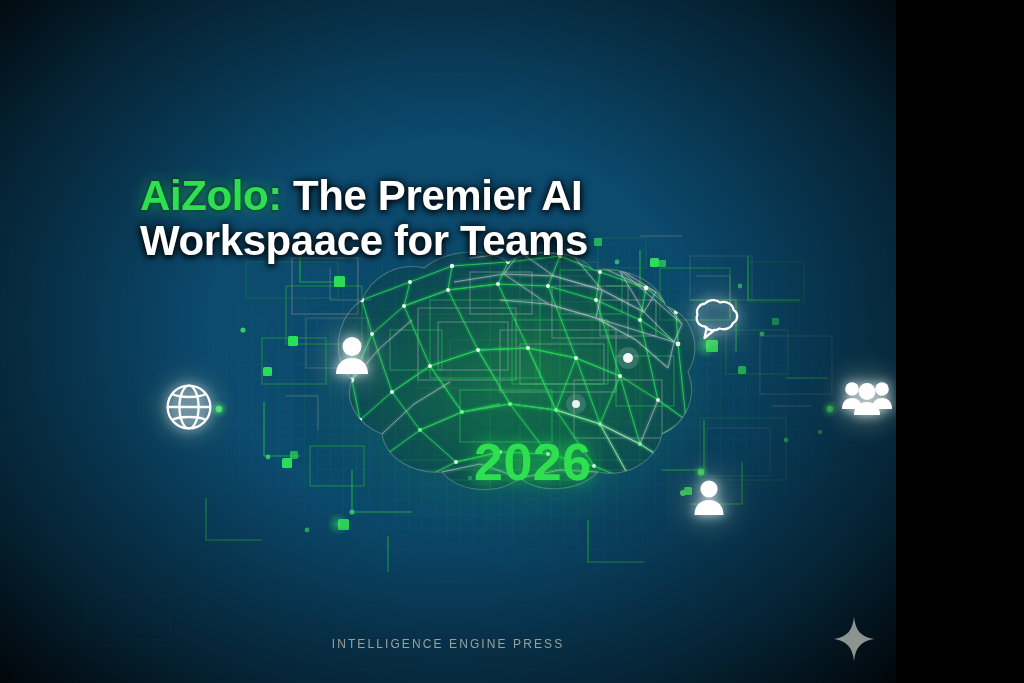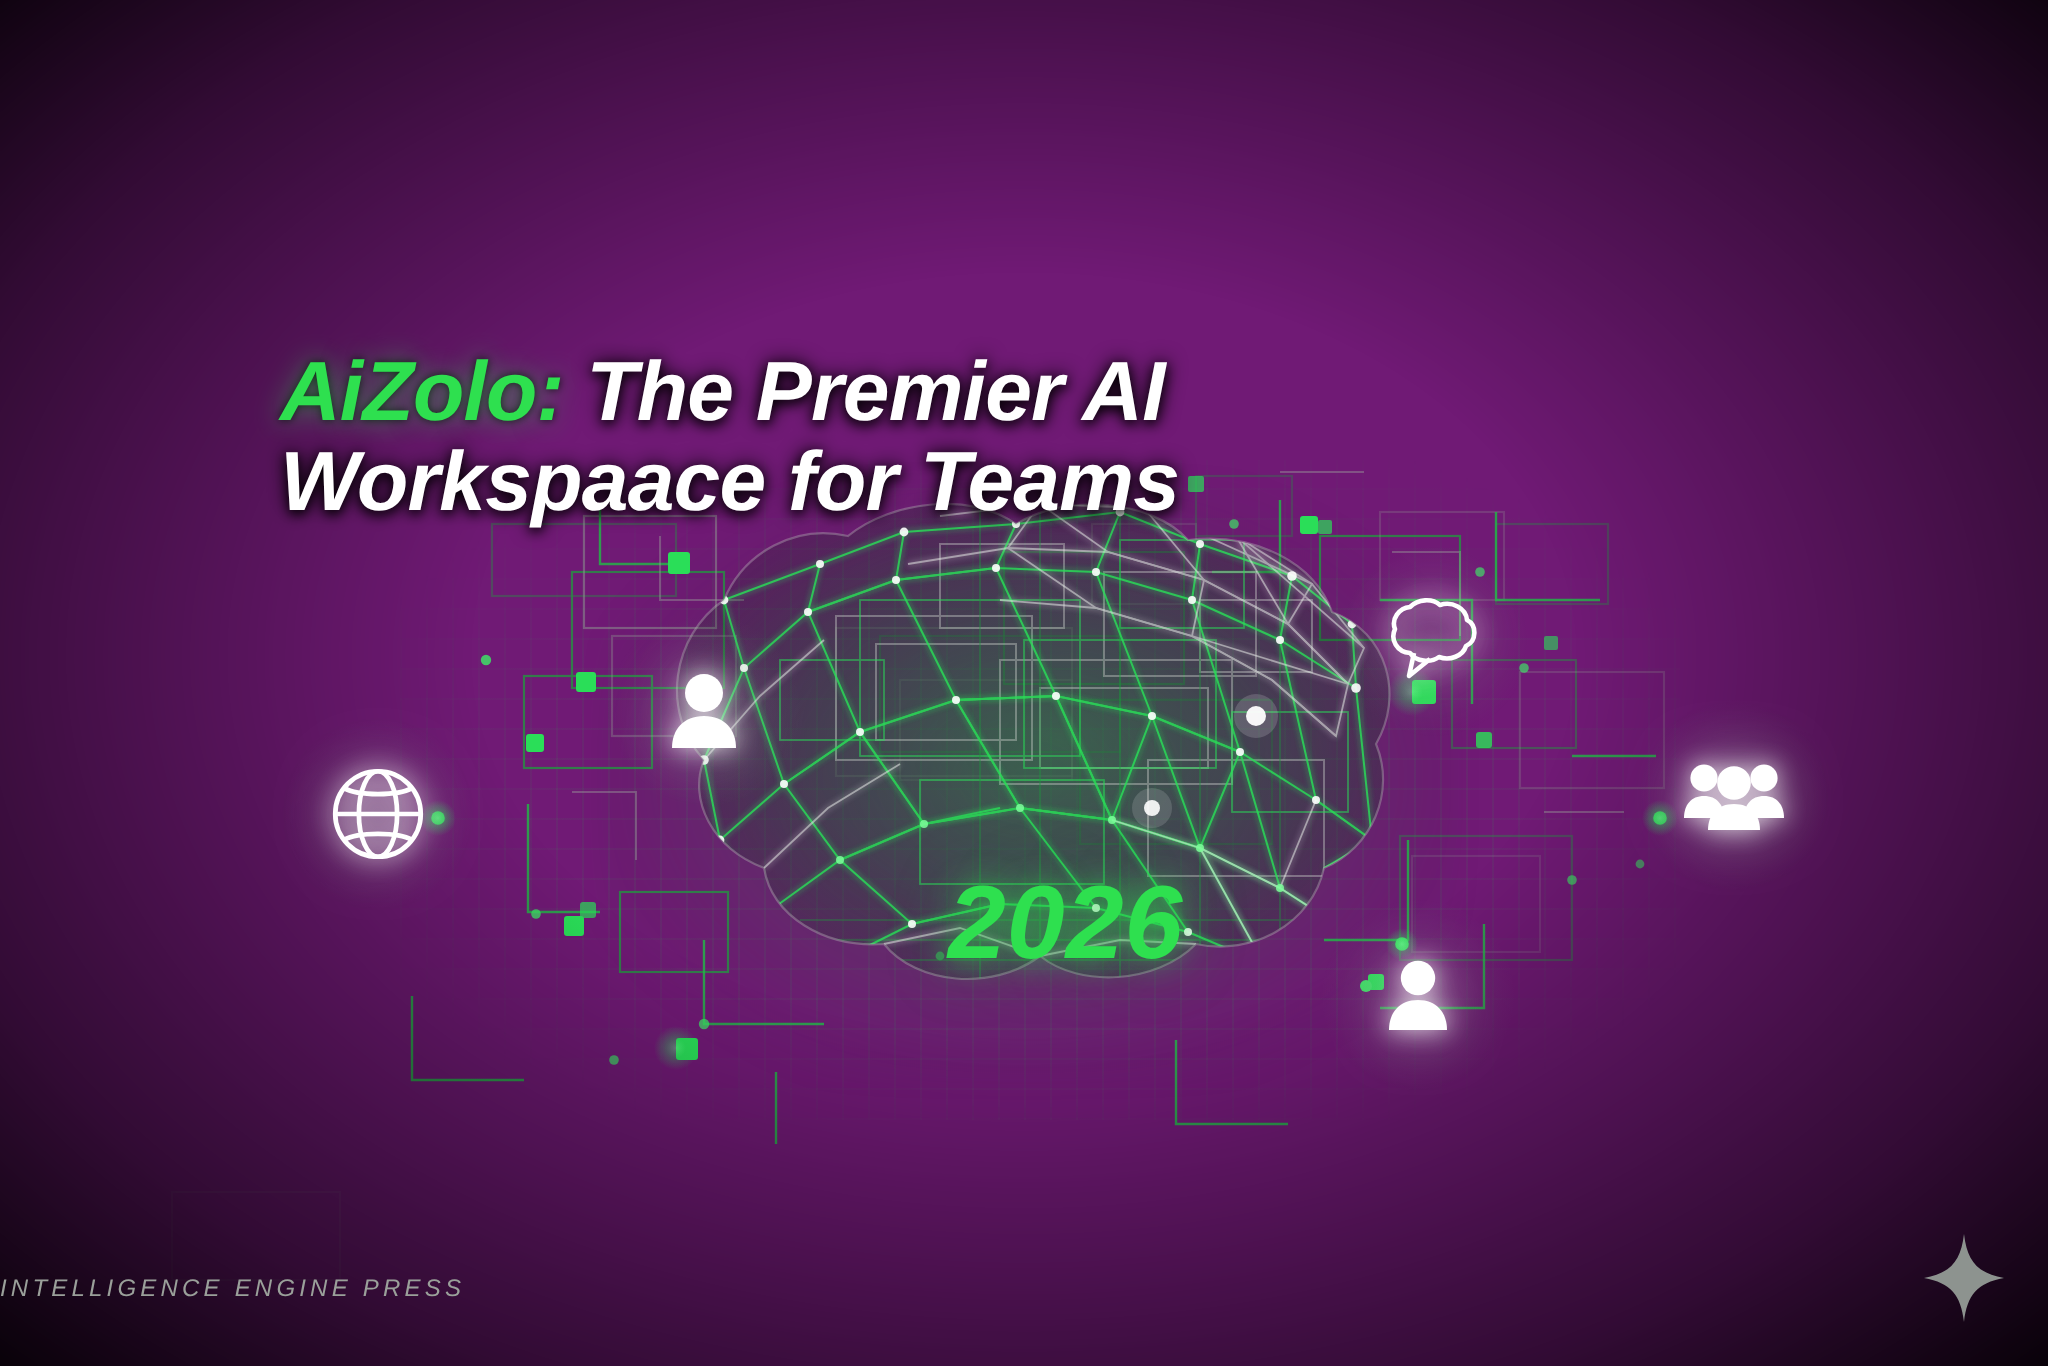--- a/index.html
+++ b/index.html
@@ -8,25 +8,24 @@
     background: #000000;
   }
   body {
     width: 1024px;
     height: 683px;
     overflow: hidden;
     font-family: "Liberation Sans", sans-serif;
   }
   .slide {
     position: relative;
-    width: 1024px;
+    width: 896px;
     height: 683px;
-    background: #701a75;
+    background: #0c4a6e;
     overflow: hidden;
-    font-style: italic;
   }
 
   
   .art-layer {
     position: absolute;
     inset: 0;
     pointer-events: none;
   }
   .brain-glow {
     position: absolute;
@@ -95,20 +94,21 @@
     color: #2ee04f;
     text-shadow: 0 0 16px rgba(46,224,79,0.75), 0 0 34px rgba(46,224,79,0.38);
   }
 
   
   .footer {
     position: absolute;
     left: 0;
     right: 0;
     top: 637px;
+    text-align: center;
     z-index: 30;
     font-size: 12px;
     letter-spacing: 2.1px;
     color: #9aa09a;
   }
 
   
   .sparkle {
     position: absolute;
     right: 22px;

